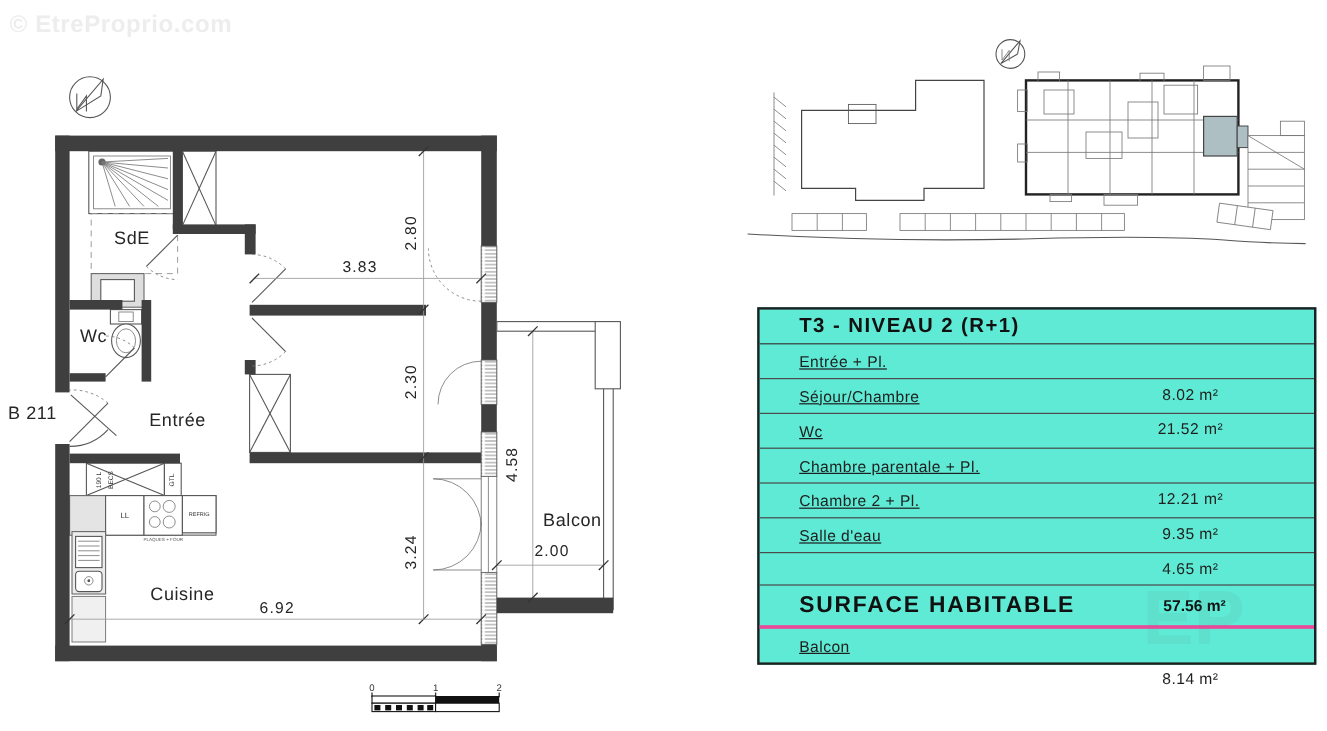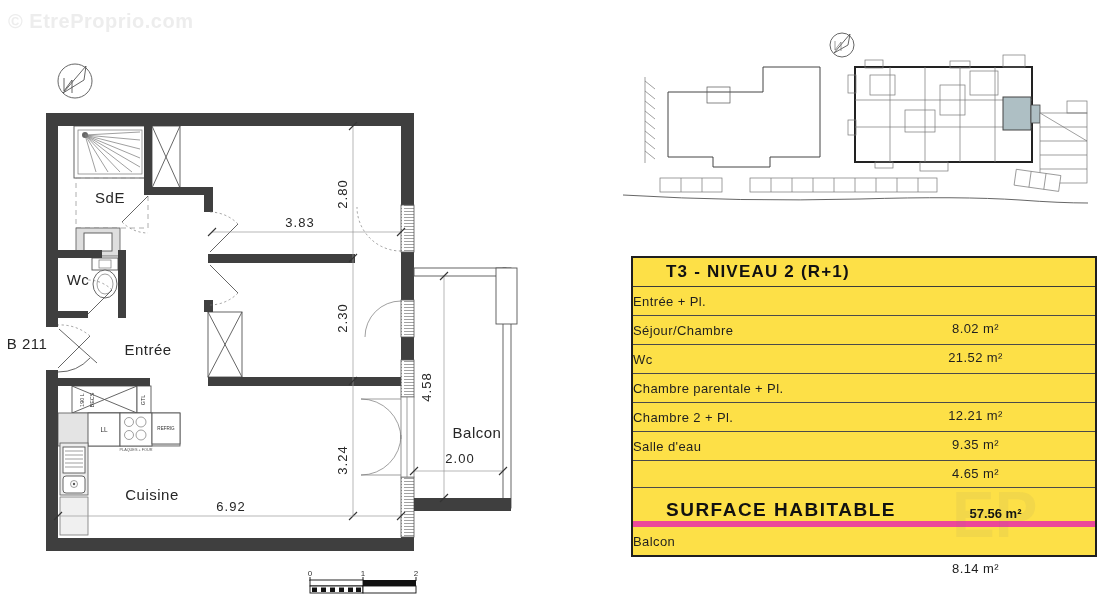--- a/index.html
+++ b/index.html
@@ -15,29 +15,29 @@
   .lbl{font-size:15px;fill:#262626;letter-spacing:0.5px;}
   .dimtxt{font-size:13px;fill:#262626;letter-spacing:1px;}
   .fix{fill:#fff;stroke:#555;stroke-width:0.9;}
   .gray{fill:#dedede;stroke:#666;stroke-width:0.9;}
   
   .wm{position:absolute;left:8px;top:10px;font-size:20px;color:#ededed;
       letter-spacing:0.5px;font-weight:bold;}
   .wm2{position:absolute;left:952px;top:470px;width:154px;height:100px;overflow:hidden;
        font-size:64px;font-weight:bold;color:rgba(120,120,120,0.08);line-height:90px;}
   
-  .tbl{position:absolute;left:631px;top:256px;width:462px;border:2px solid #1f1f1f;background:#fde047;}
+  .tbl{position:absolute;left:631px;top:256px;width:462px;border:2px solid #1f1f1f;background:#5eead4;}
   .tbl-title{height:28px;line-height:28px;padding-left:33px;font-weight:bold;font-size:17px;
              letter-spacing:1.2px;color:#111;border-bottom:1px solid #3a3a3a;}
   .trow{display:flex;height:28px;border-bottom:1px solid #4a4a4a;font-size:13px;
         letter-spacing:0.4px;color:#1f1f1f;}
-  .trow .lab{flex:0 0 222px;display:flex;align-items:center;}
+  .trow .lab{flex:0 0 222px;padding-left:33px;display:flex;align-items:center;text-decoration:underline;}
   .trow .val{flex:1;border-left:1px solid #4a4a4a;display:flex;align-items:center;justify-content:center;margin-top:41px;}
   .erow{height:26px;border-bottom:1px solid #4a4a4a;}
-  .totrow{display:flex;height:33px;align-items:flex-end;border-bottom:6px solid #ec4899;color:#111;}
+  .totrow{display:flex;height:33px;align-items:center;border-bottom:3px solid #ec4899;color:#111;}
   .totrow .lab{padding-left:33px;font-weight:bold;font-size:19px;letter-spacing:1.5px;}
   .totrow .val{flex:1;text-align:center;font-weight:bold;font-size:13px;}
   .trow.last{border-bottom:none;}
 </style>
 </head>
 <body>
 
 <div id="stage">
 
   <div class="wm">© EtreProprio.com</div>

